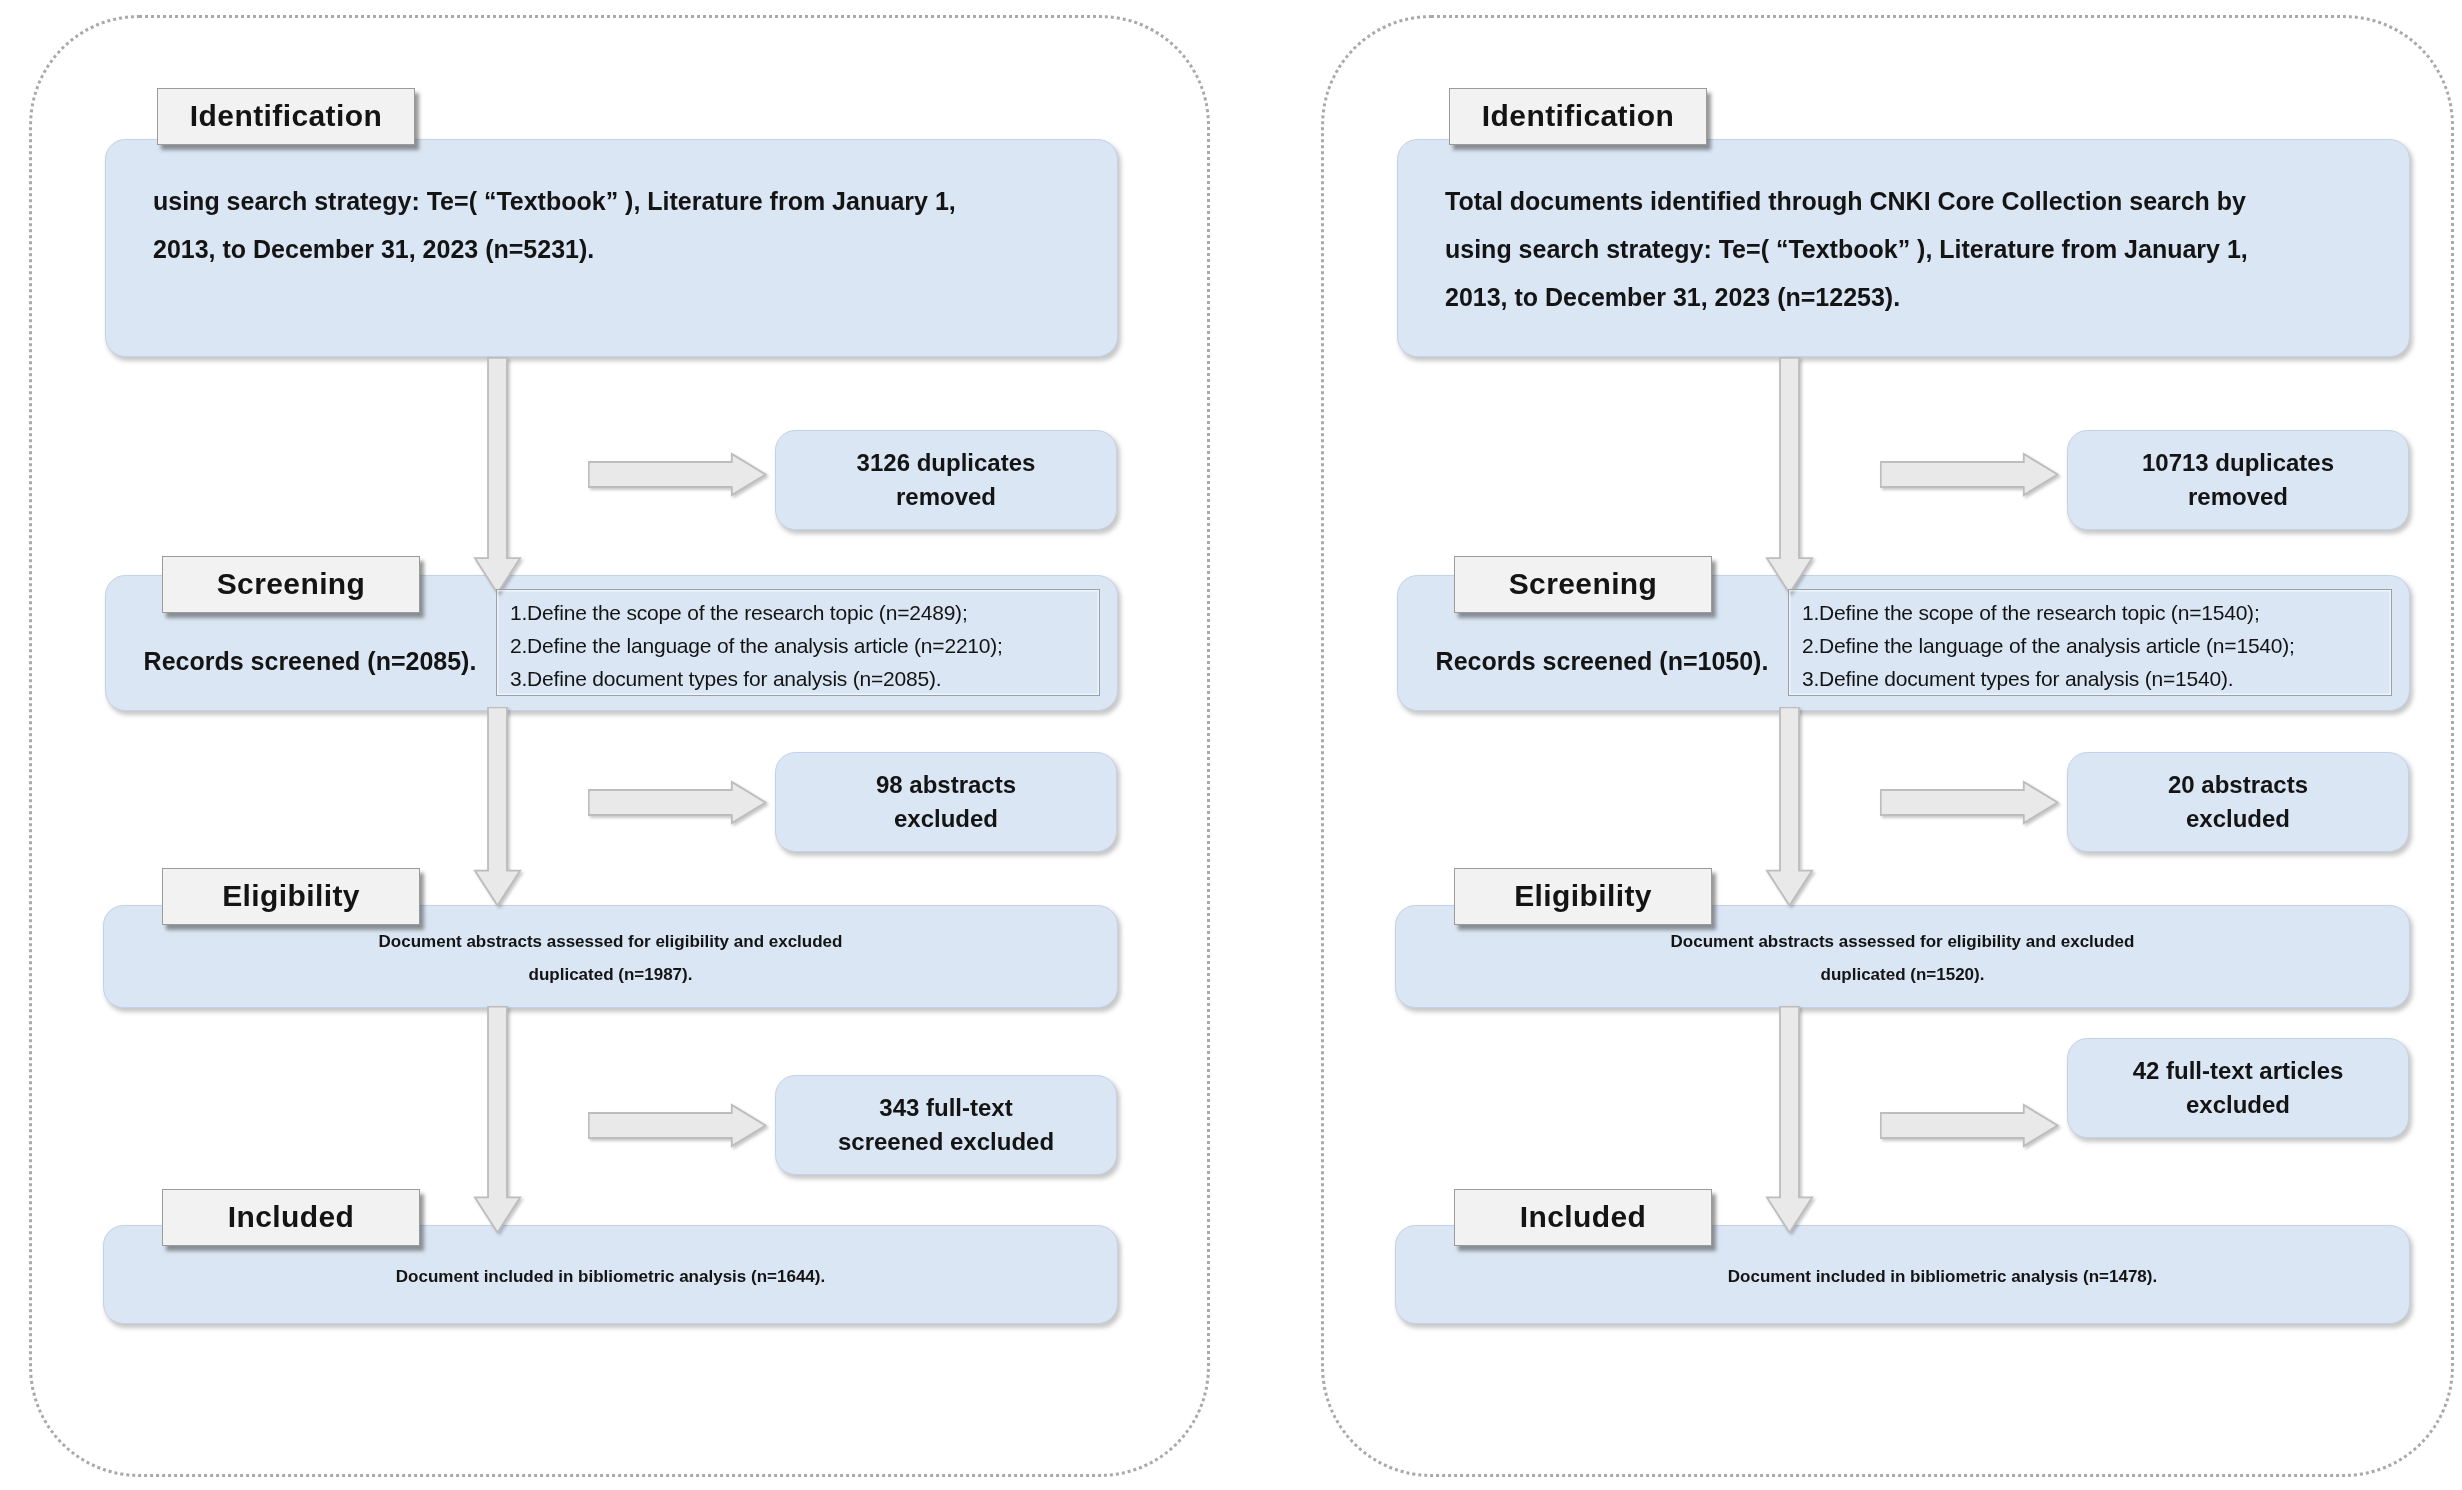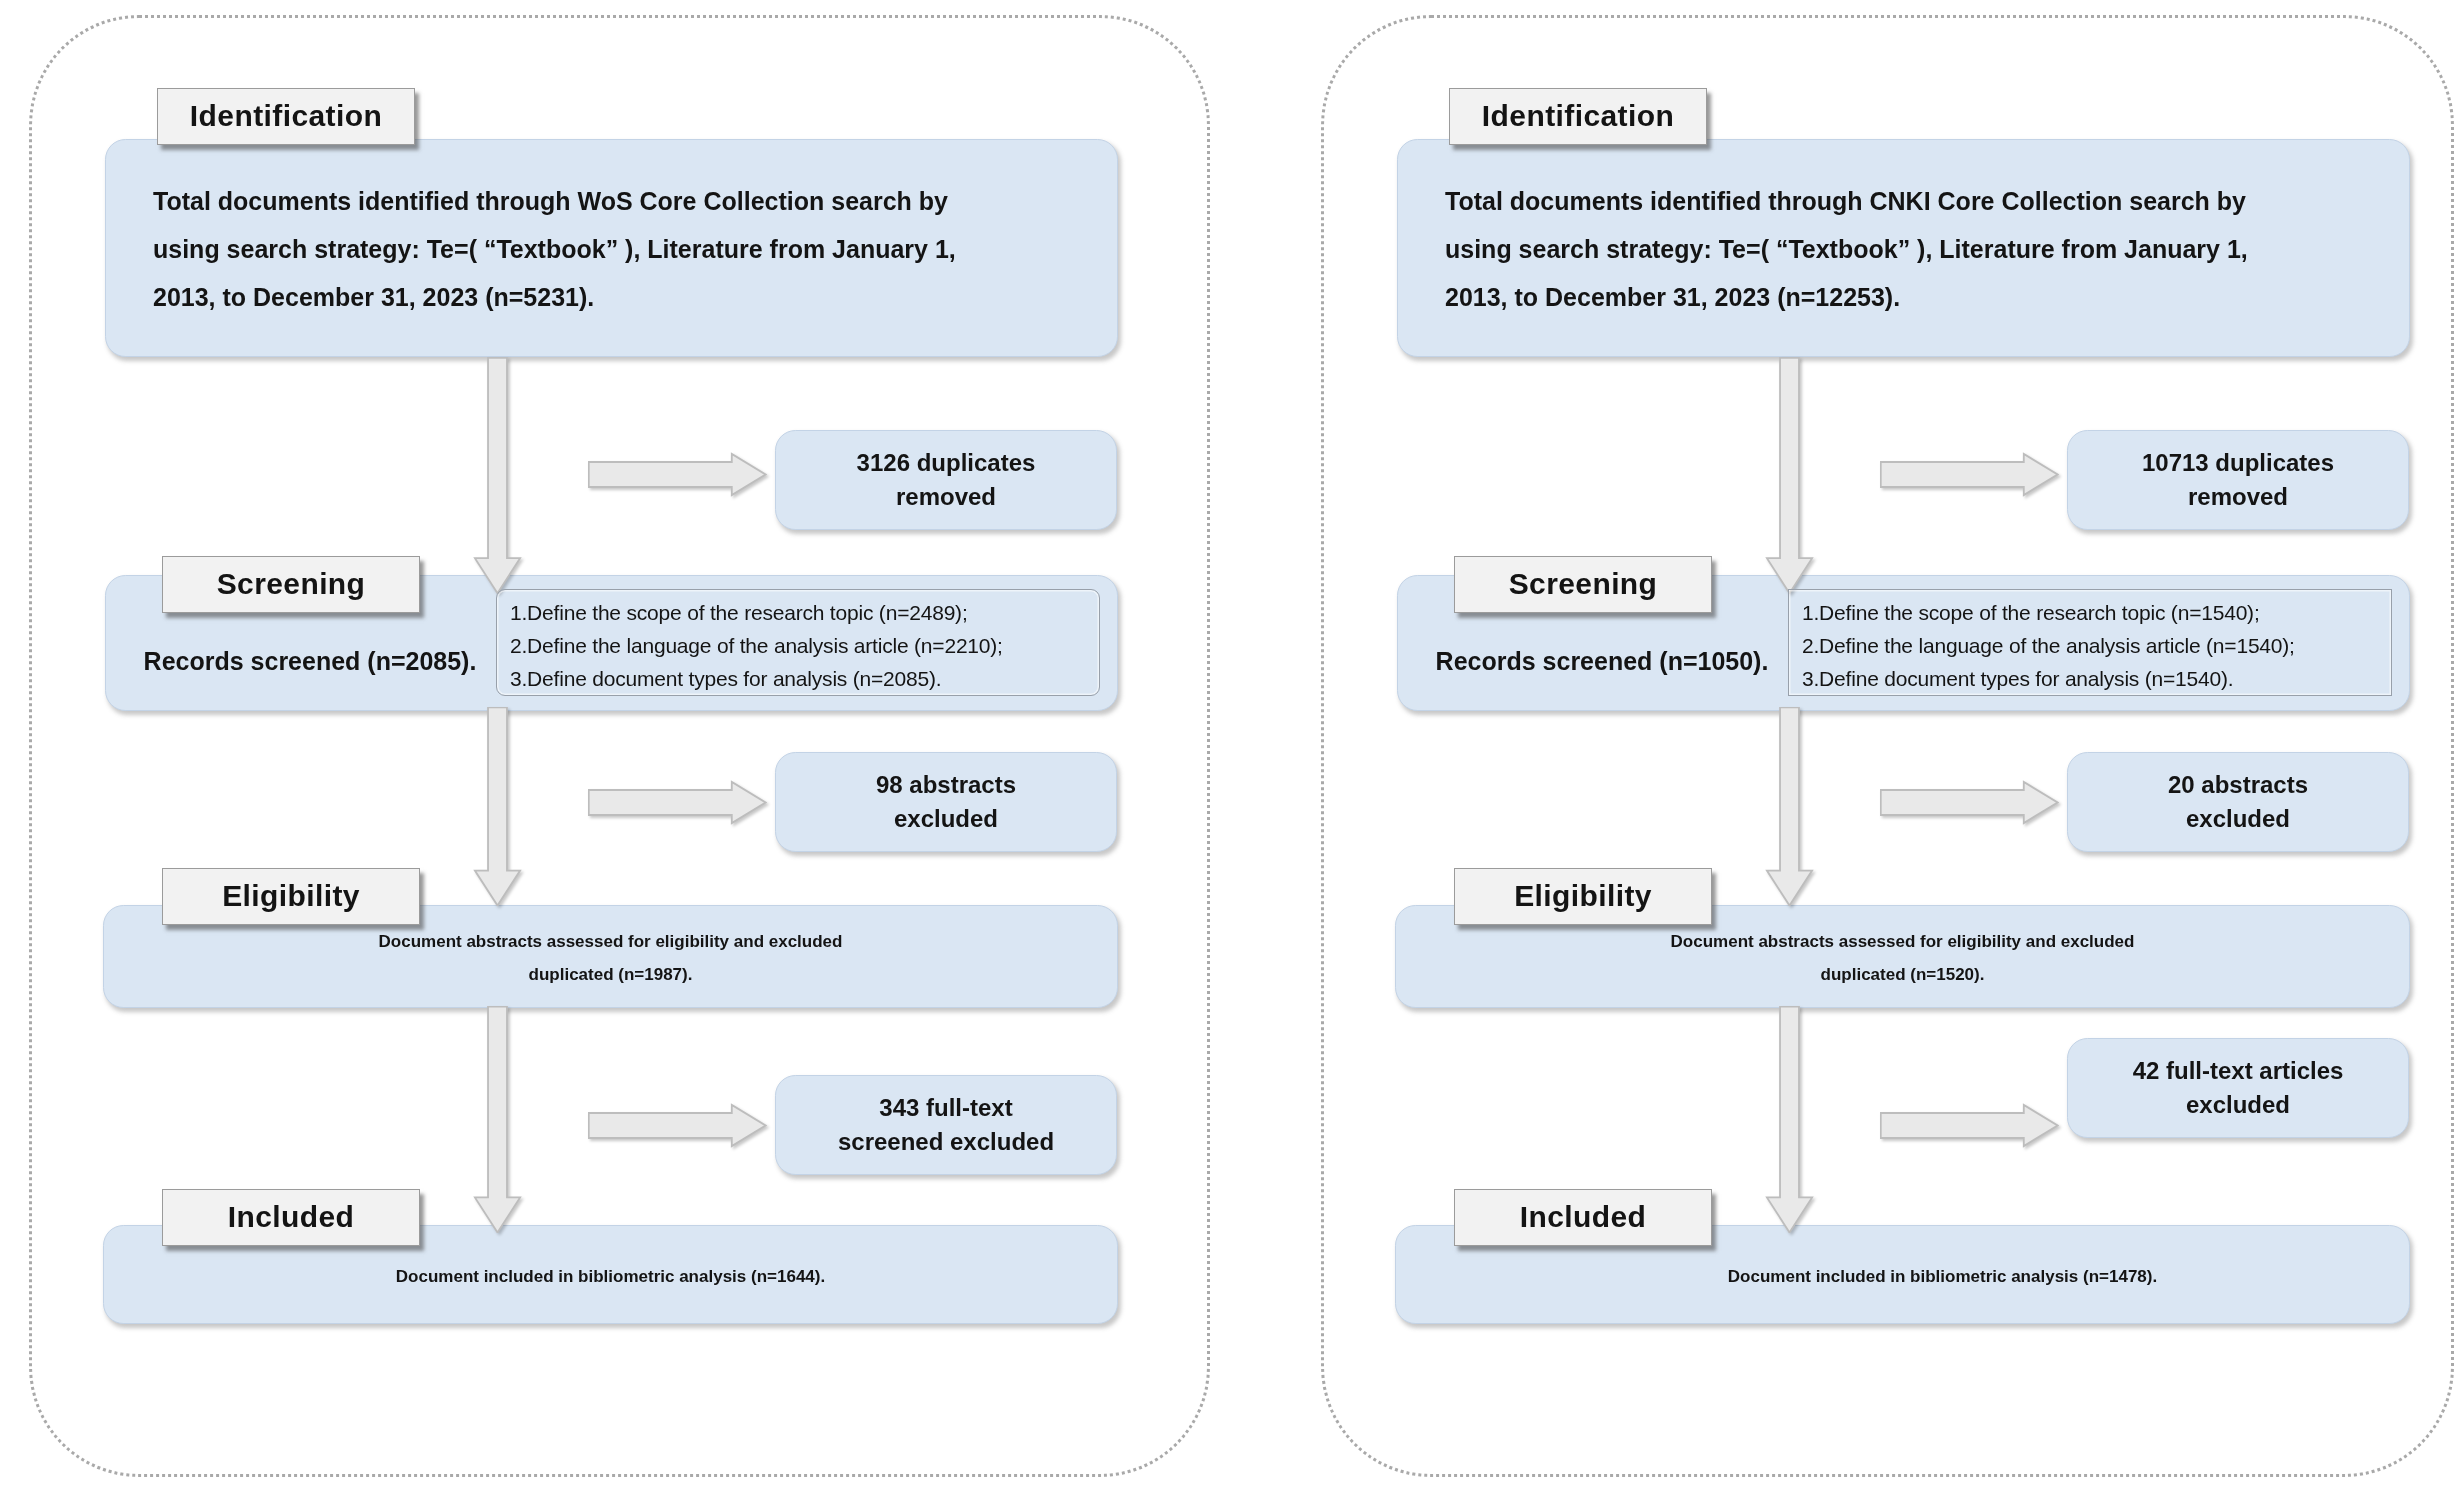--- a/index.html
+++ b/index.html
@@ -40,21 +40,20 @@
 <body>
 
 <div class="panel" style="left:29px;width:1181px;">
 
   <div class="labelbox" style="left:125px;top:70px;">
     <span>Identification</span>
   </div>
 
   <div class="bluebox" style="left:73px;top:121px;width:1013px;height:218px;">
     <div class="idtext">
-      <div>Total documents identified through WoS Core Collection search by</div>
       <div>using search strategy: Te=( “Textbook” ), Literature from January 1,</div>
       <div>2013, to December 31, 2023 (n=5231).</div>
     </div>
   </div>
 
   <svg class="block-arrow" style="left:440px;top:339px;" width="51" height="237" viewBox="0 0 70 323">
     <polygon points="22,0 48,0 48,275 66,275 35,323 4,275 22,275"></polygon>
   </svg>
 
   <svg class="block-arrow" style="left:556px;top:433px;" width="179" height="47" viewBox="0 0 244 64">
@@ -65,21 +64,21 @@
     <div>3126 duplicates</div>
     <div>removed</div>
   </div>
 
   <div class="labelbox" style="left:130px;top:538px;">
     <span>Screening</span>
   </div>
 
   <div class="bluebox" style="left:73px;top:557px;width:1013px;height:136px;"></div>
   <div class="records" style="left:73px;top:629px;">Records screened (n=2085).</div>
-  <div class="criteria" style="left:464px;top:571px;width:604px;height:107px;border-radius:9px;">
+  <div class="criteria" style="left:464px;top:571px;width:604px;height:107px;">
     <div>1.Define the scope of the research topic (n=2489);</div>
     <div>2.Define the language of the analysis article (n=2210);</div>
     <div>3.Define document types for analysis (n=2085).</div>
   </div>
 
   <svg class="block-arrow" style="left:440px;top:689px;" width="51" height="199" viewBox="0 0 70 272">
     <polygon points="22,0 48,0 48,224 66,224 35,272 4,224 22,224"></polygon>
   </svg>
 
   <svg class="block-arrow" style="left:556px;top:761px;" width="179" height="47" viewBox="0 0 244 64">

